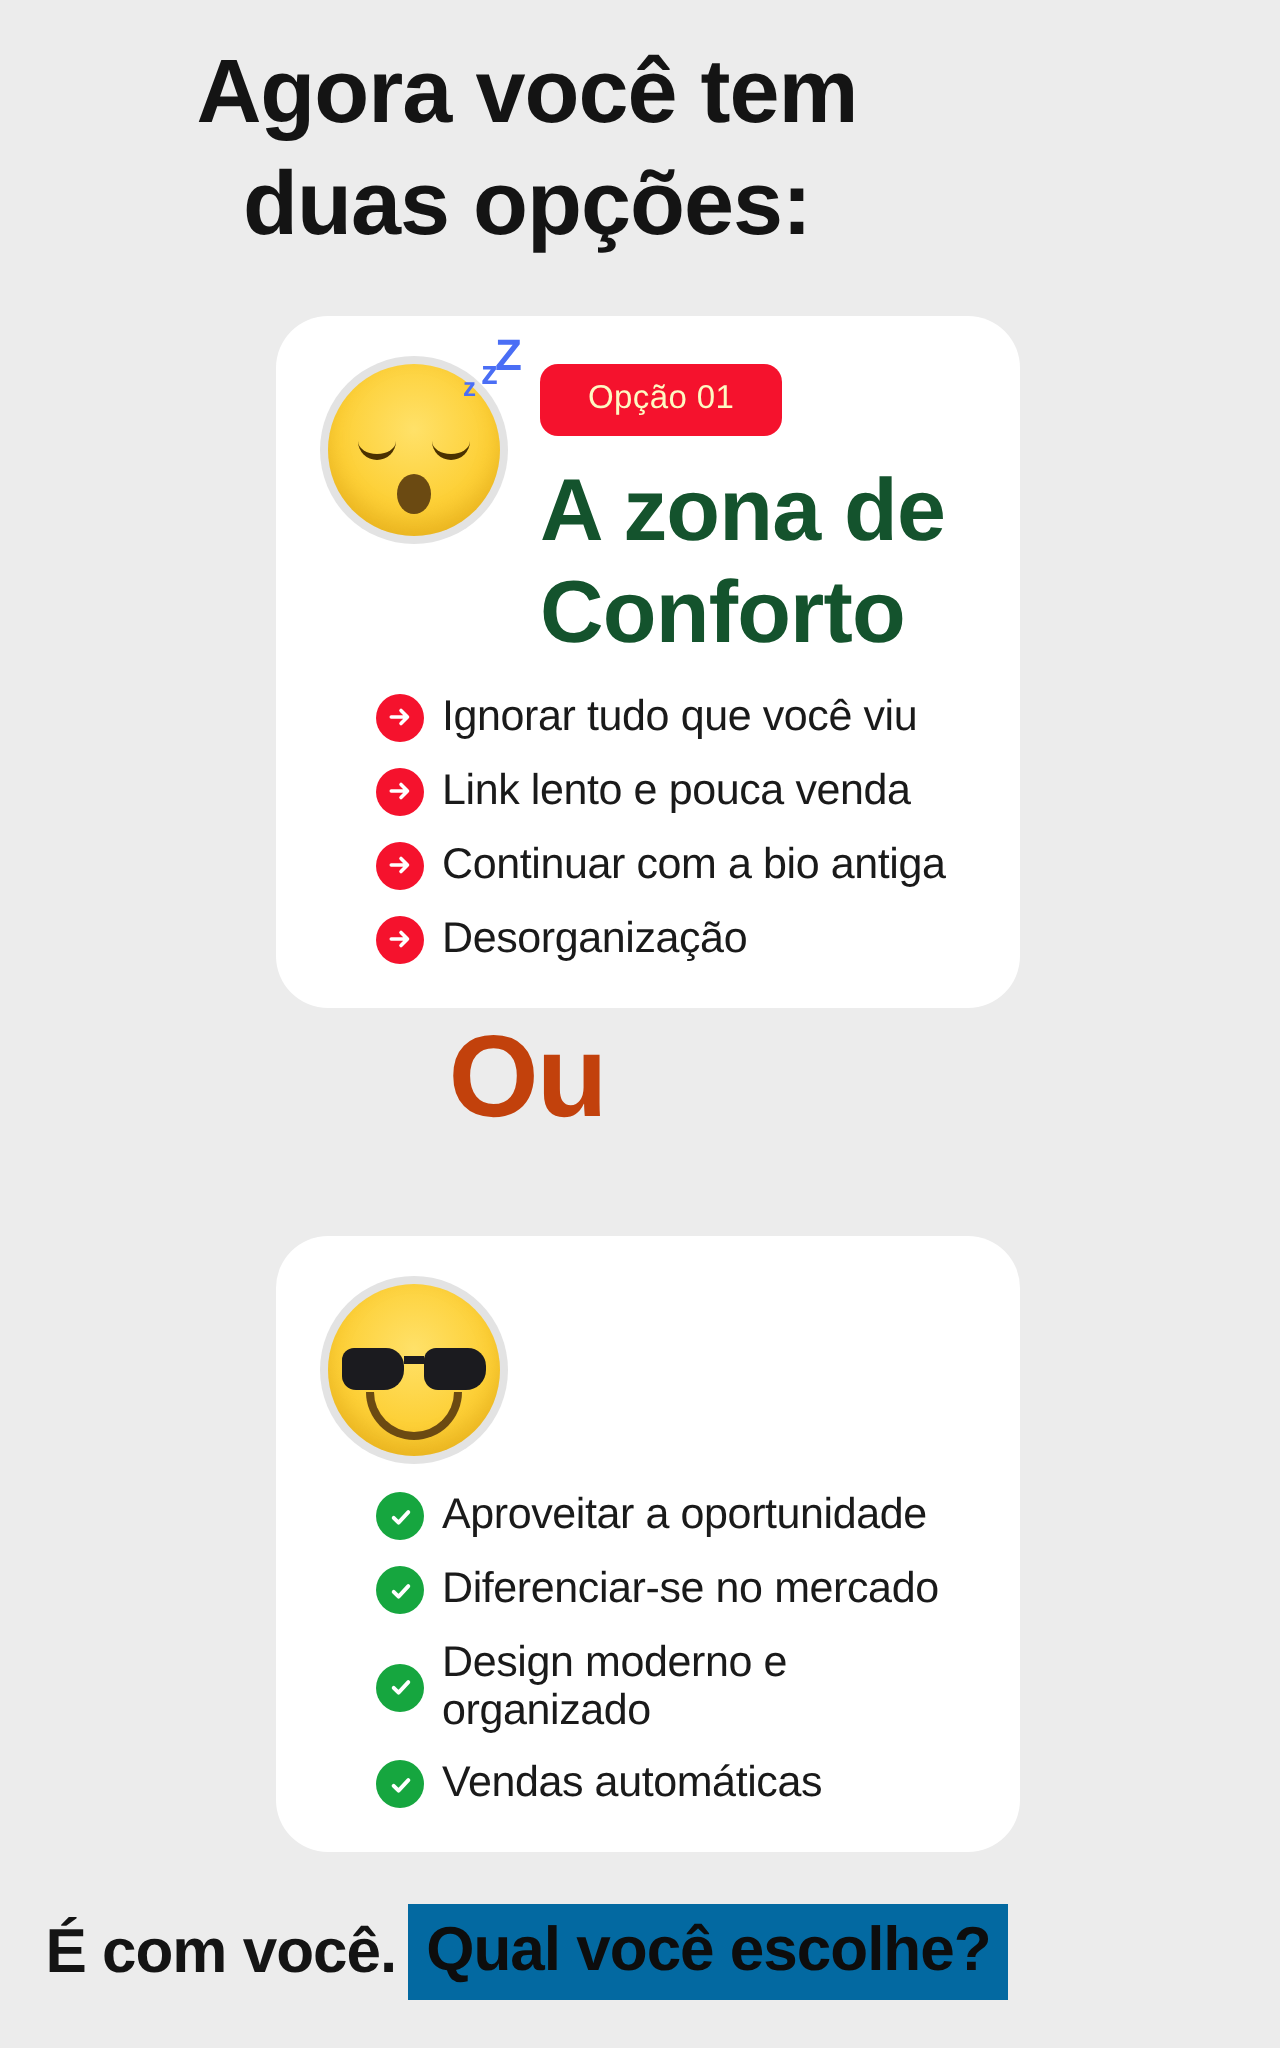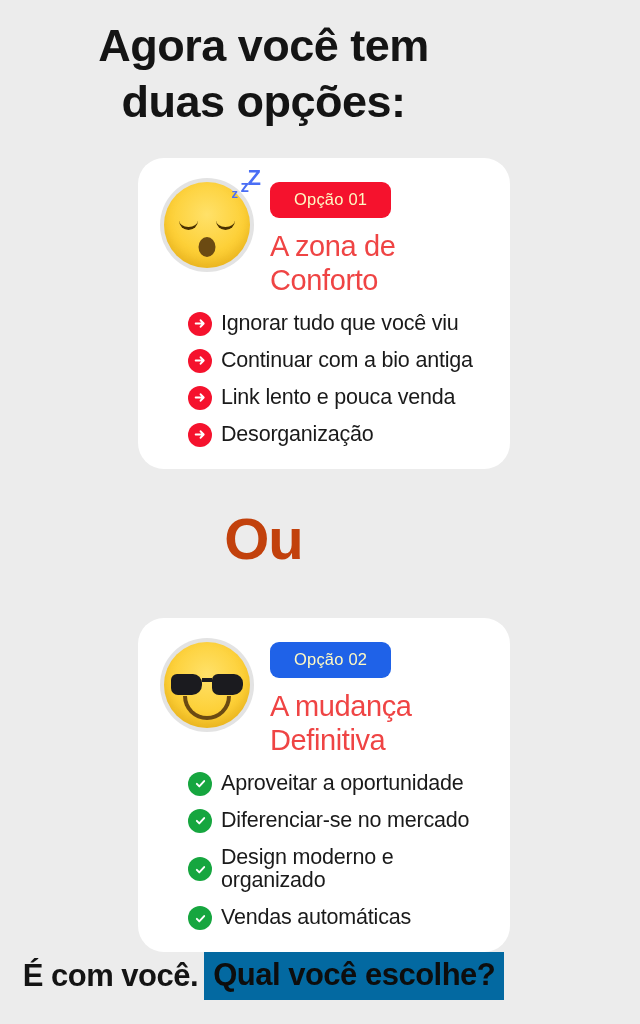--- a/index.html
+++ b/index.html
@@ -159,23 +159,23 @@
     font-weight: 400;
     padding: 8px 24px 9px 24px;
     border-radius: 9px;
     letter-spacing: 0.2px;
   }
   .badge-red  { background: #f5122d; }
   .badge-blue { background: #1f62e8; }
 
   .card-title {
     margin: 12px 0 0 0;
-    color: #ef4444;
-    font-size: 29px;
-    font-weight: 400;
+    color: #14532d;
+    font-size: 44px;
+    font-weight: 700;
     line-height: 1.17;
     letter-spacing: -0.4px;
   }
   .card-title span { display: block; }
 
   .bullets {
     list-style: none;
     margin: 14px 0 0 0;
     padding: 0;
   }
@@ -293,29 +293,29 @@
           </svg>
         </span>
         <span>Ignorar tudo que você viu</span>
       </li>
       <li>
         <span class="ico ico-arrow">
           <svg width="13" height="13" viewBox="0 0 16 16" aria-hidden="true">
             <path d="M2 8h9M8 4l4 4-4 4" fill="none" stroke="#ffffff" stroke-width="2.2" stroke-linecap="round" stroke-linejoin="round"></path>
           </svg>
         </span>
+        <span>Link lento e pouca venda</span>
+      </li>
+      <li>
+        <span class="ico ico-arrow">
+          <svg width="13" height="13" viewBox="0 0 16 16" aria-hidden="true">
+            <path d="M2 8h9M8 4l4 4-4 4" fill="none" stroke="#ffffff" stroke-width="2.2" stroke-linecap="round" stroke-linejoin="round"></path>
+          </svg>
+        </span>
         <span>Continuar com a bio antiga</span>
-      </li>
-      <li>
-        <span class="ico ico-arrow">
-          <svg width="13" height="13" viewBox="0 0 16 16" aria-hidden="true">
-            <path d="M2 8h9M8 4l4 4-4 4" fill="none" stroke="#ffffff" stroke-width="2.2" stroke-linecap="round" stroke-linejoin="round"></path>
-          </svg>
-        </span>
-        <span>Link lento e pouca venda</span>
       </li>
       <li>
         <span class="ico ico-arrow">
           <svg width="13" height="13" viewBox="0 0 16 16" aria-hidden="true">
             <path d="M2 8h9M8 4l4 4-4 4" fill="none" stroke="#ffffff" stroke-width="2.2" stroke-linecap="round" stroke-linejoin="round"></path>
           </svg>
         </span>
         <span>Desorganização</span>
       </li>
     </ul>
@@ -330,27 +330,20 @@
         <div class="emoji-face">
           <span class="sunglasses">
             <span class="lens left"></span>
             <span class="bridge"></span>
             <span class="lens right"></span>
           </span>
           <span class="smile"></span>
         </div>
       </div>
 
-      <div class="head-right">
-        <div class="badge badge-blue">Opção 02</div>
-        <h2 class="card-title">
-          <span>A mudança</span>
-          <span>Definitiva</span>
-        </h2>
-      </div>
     </div>
 
     <ul class="bullets">
       <li>
         <span class="ico ico-check">
           <svg width="13" height="13" viewBox="0 0 16 16" aria-hidden="true">
             <path d="M3.5 8.5l3 3 6-6.5" fill="none" stroke="#ffffff" stroke-width="2.4" stroke-linecap="round" stroke-linejoin="round"></path>
           </svg>
         </span>
         <span>Aproveitar a oportunidade</span>

